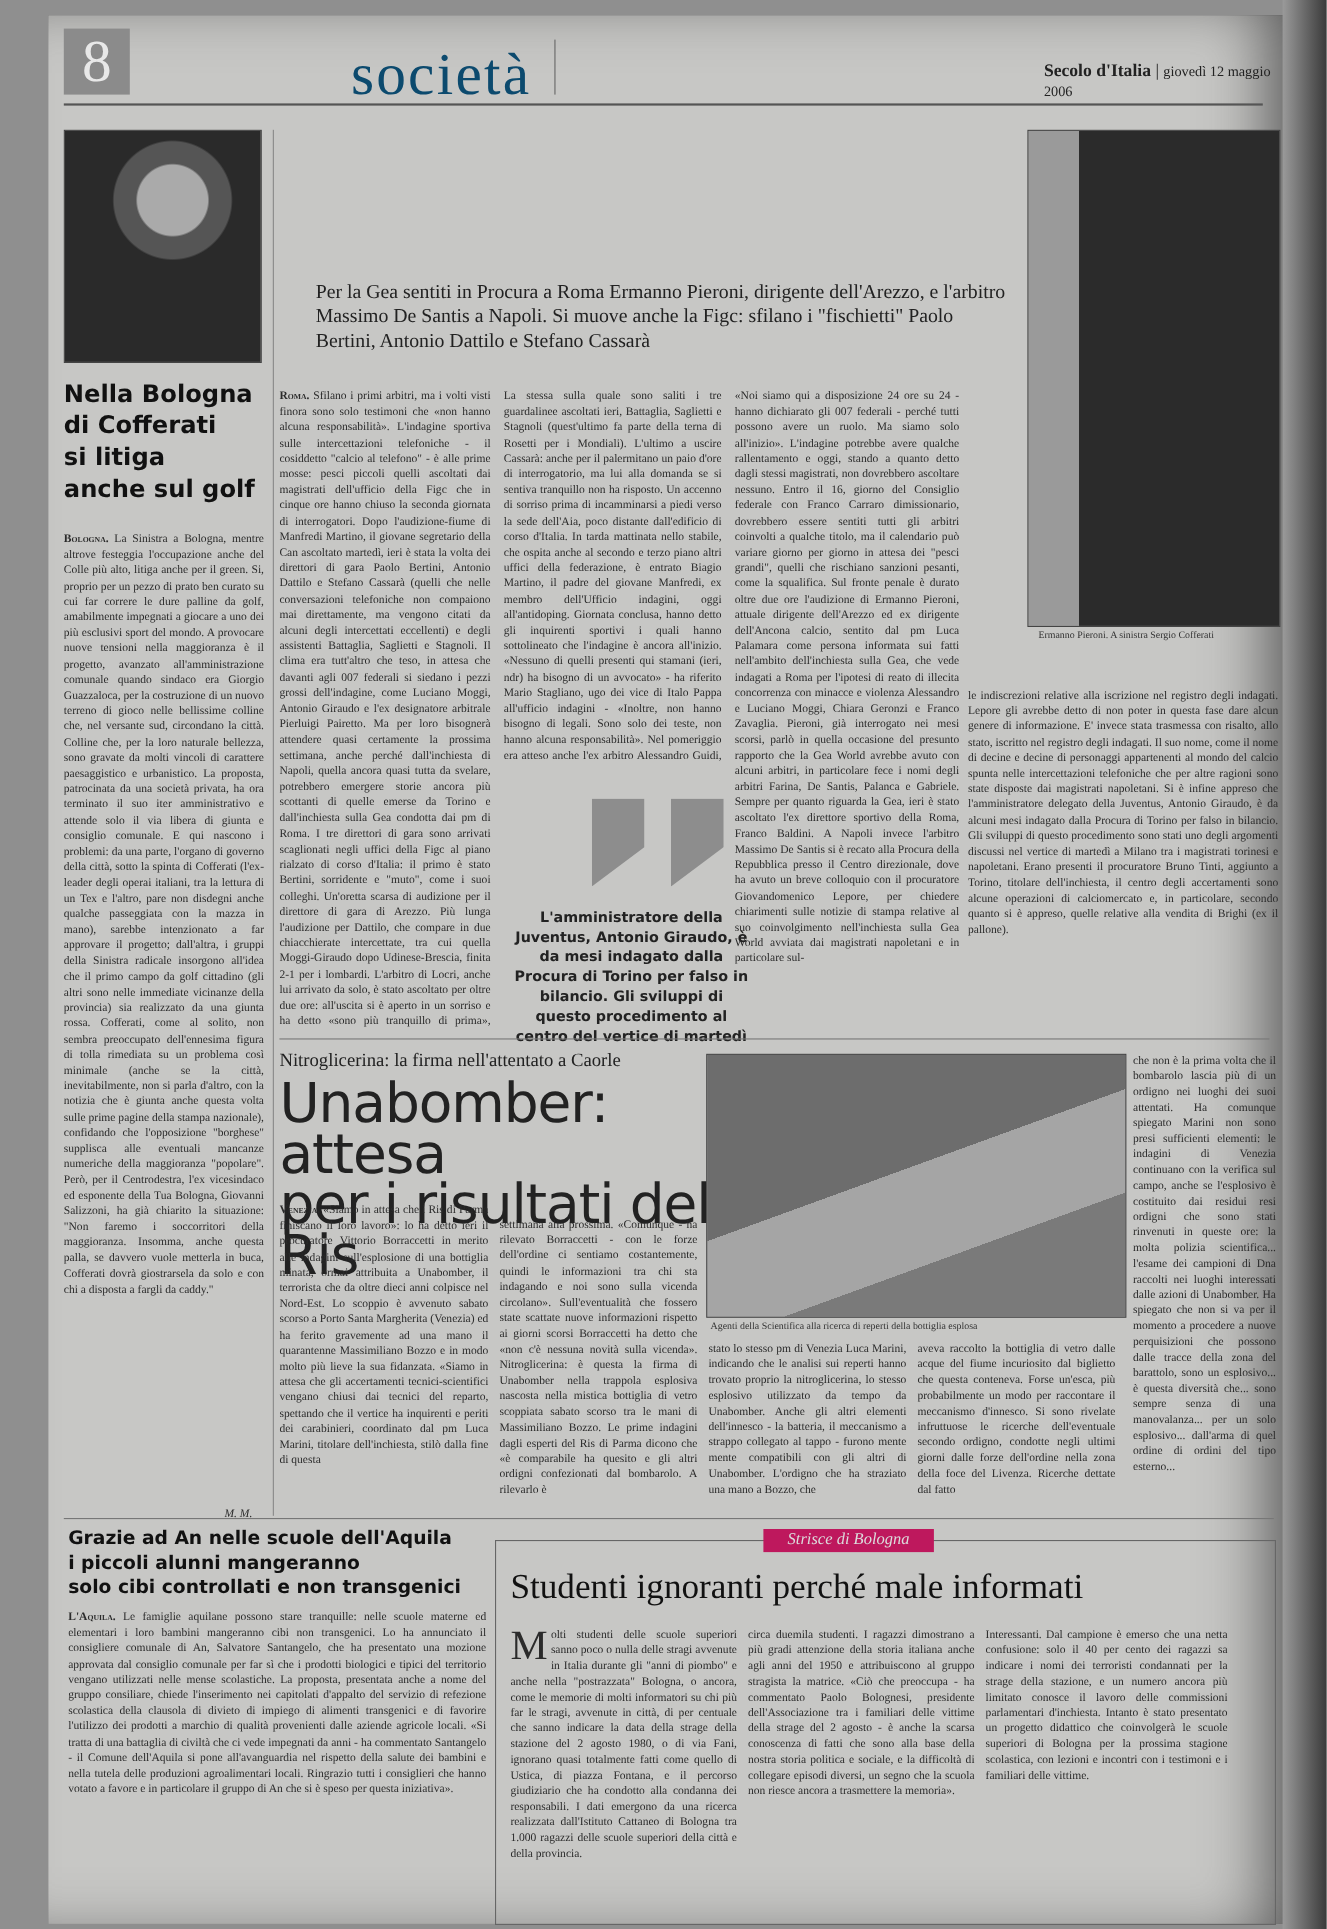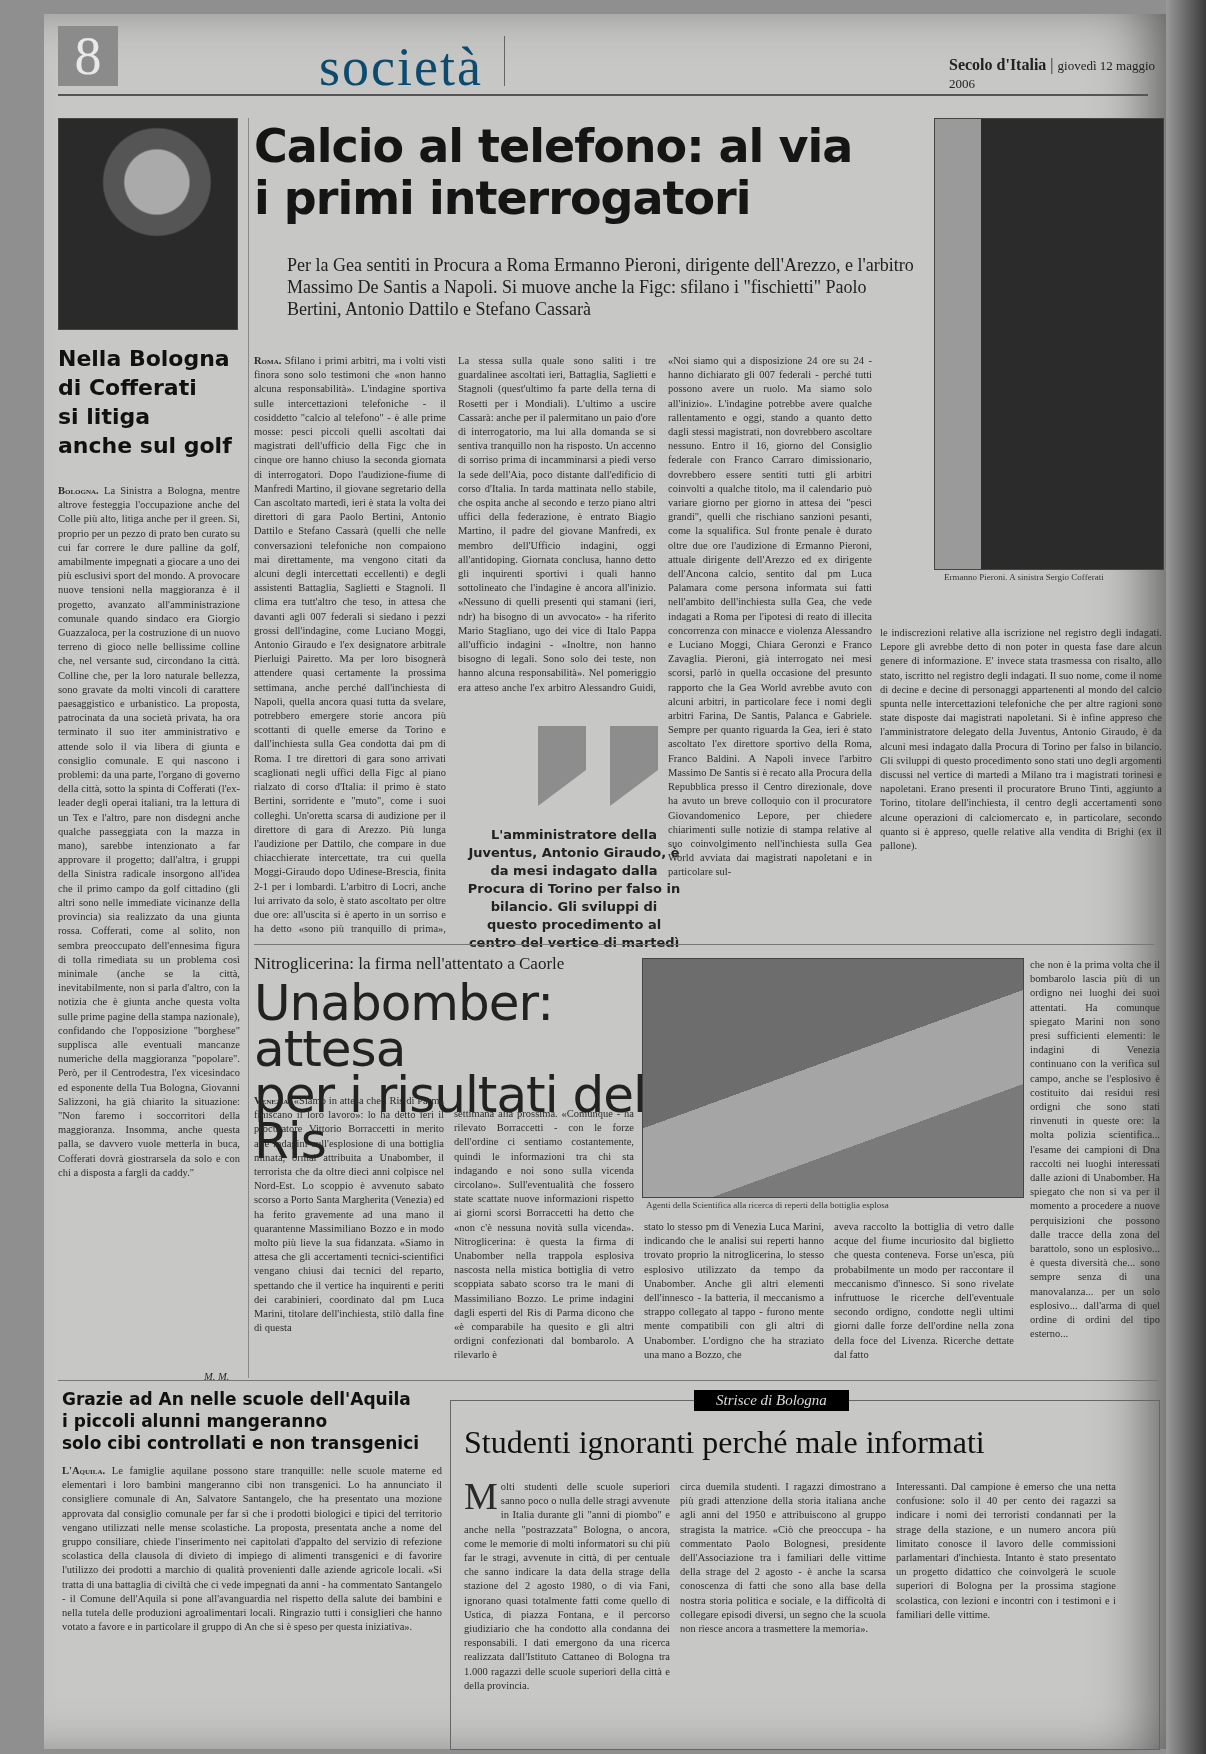--- a/index.html
+++ b/index.html
@@ -20,21 +20,21 @@
   .deck{font-size:18px;line-height:22px;color:#222;}
   .body{font-size:10.5px;line-height:14.2px;color:#2b2b2b;text-align:justify;overflow:hidden;}
   .body .city{font-variant:small-caps;font-weight:bold;}
   .quote-mark{width:48px;height:80px;background:#8d8d8d;clip-path:polygon(0 0,100% 0,100% 55%,0 100%);}
   .pull{font-family:"DejaVu Sans",sans-serif;font-weight:bold;font-size:13px;line-height:18px;text-align:center;color:#222;}
   .kicker{font-size:17px;color:#222;}
   .unahead{font-family:"DejaVu Sans",sans-serif;font-size:50px;line-height:46px;color:#222;letter-spacing:-1px;}
   .caption{font-size:9px;color:#333;}
   .boxhead{font-family:"DejaVu Sans",sans-serif;font-weight:bold;font-size:17px;line-height:22px;color:#111;}
   .strisce-box{border:1px solid #666;padding:18px 14px 10px 14px;}
-  .strisce-label{background:#000000;color:#dcdcdc;font-style:italic;font-size:15px;padding:2px 22px;text-align:right;}
+  .strisce-label{background:#be185d;color:#dcdcdc;font-style:italic;font-size:15px;padding:2px 22px;text-align:right;}
   .studhead{font-size:32px;color:#111;white-space:nowrap;}
   .dropcap{font-size:38px;float:left;line-height:32px;margin-right:3px;}
   .vrule{width:1px;background:#888;}
   .hrule{height:1px;background:#777;}
 </style>
 </head>
 <body>
 
 <div class="page">
 
@@ -55,24 +55,20 @@
     <div>si litiga</div>
     <div>anche sul golf</div>
   </div>
   <div class="abs body" style="left:14px;top:470px;width:182px;height:880px;">
     <span class="city">Bologna.</span>
     <span>La Sinistra a Bologna, mentre altrove festeggia l'occupazione anche del Colle più alto, litiga anche per il green. Si, proprio per un pezzo di prato ben curato su cui far correre le dure palline da golf, amabilmente impegnati a giocare a uno dei più esclusivi sport del mondo. A provocare nuove tensioni nella maggioranza è il progetto, avanzato all'amministrazione comunale quando sindaco era Giorgio Guazzaloca, per la costruzione di un nuovo terreno di gioco nelle bellissime colline che, nel versante sud, circondano la città. Colline che, per la loro naturale bellezza, sono gravate da molti vincoli di carattere paesaggistico e urbanistico. La proposta, patrocinata da una società privata, ha ora terminato il suo iter amministrativo e attende solo il via libera di giunta e consiglio comunale. E qui nascono i problemi: da una parte, l'organo di governo della città, sotto la spinta di Cofferati (l'ex-leader degli operai italiani, tra la lettura di un Tex e l'altro, pare non disdegni anche qualche passeggiata con la mazza in mano), sarebbe intenzionato a far approvare il progetto; dall'altra, i gruppi della Sinistra radicale insorgono all'idea che il primo campo da golf cittadino (gli altri sono nelle immediate vicinanze della provincia) sia realizzato da una giunta rossa. Cofferati, come al solito, non sembra preoccupato dell'ennesima figura di tolla rimediata su un problema così minimale (anche se la città, inevitabilmente, non si parla d'altro, con la notizia che è giunta anche questa volta sulle prime pagine della stampa nazionale), confidando che l'opposizione "borghese" supplisca alle eventuali mancanze numeriche della maggioranza "popolare". Però, per il Centrodestra, l'ex vicesindaco ed esponente della Tua Bologna, Giovanni Salizzoni, ha già chiarito la situazione: "Non faremo i soccorritori della maggioranza. Insomma, anche questa palla, se davvero vuole metterla in buca, Cofferati dovrà giostrarsela da solo e con chi a disposta a fargli da caddy."</span>
   </div>
   <div class="abs body" style="left:160px;top:1356px;width:40px;font-style:italic;">M. M.</div>
   <div class="abs vrule" style="left:204px;top:104px;height:1260px;"></div>
 
-  <div class="abs mainhead" style="left:210px;top:106px;width:720px;">
-    <div>Calcio al telefono: al via</div>
-    <div>i primi interrogatori</div>
-  </div>
   <div class="abs deck" style="left:210px;top:240px;width:630px;margin-left:33px;">Per la Gea sentiti in Procura a Roma Ermanno Pieroni, dirigente dell'Arezzo, e l'arbitro Massimo De Santis a Napoli. Si muove anche la Figc: sfilano i "fischietti" Paolo Bertini, Antonio Dattilo e Stefano Cassarà</div>
 
   <div class="abs photo photo-light" style="left:890px;top:104px;width:228px;height:450px;background:linear-gradient(90deg,#9a9a9a 0 20%,#2b2b2b 20%);"></div>
   <div class="abs caption" style="left:900px;top:558px;width:210px;">Ermanno Pieroni. A sinistra Sergio Cofferati</div>
 
   <div class="abs body" style="left:210px;top:340px;width:192px;height:580px;">
     <span class="city">Roma.</span>
     <span>Sfilano i primi arbitri, ma i volti visti finora sono solo testimoni che «non hanno alcuna responsabilità». L'indagine sportiva sulle intercettazioni telefoniche - il cosiddetto "calcio al telefono" - è alle prime mosse: pesci piccoli quelli ascoltati dai magistrati dell'ufficio della Figc che in cinque ore hanno chiuso la seconda giornata di interrogatori. Dopo l'audizione-fiume di Manfredi Martino, il giovane segretario della Can ascoltato martedì, ieri è stata la volta dei direttori di gara Paolo Bertini, Antonio Dattilo e Stefano Cassarà (quelli che nelle conversazioni telefoniche non compaiono mai direttamente, ma vengono citati da alcuni degli intercettati eccellenti) e degli assistenti Battaglia, Saglietti e Stagnoli. Il clima era tutt'altro che teso, in attesa che davanti agli 007 federali si siedano i pezzi grossi dell'indagine, come Luciano Moggi, Antonio Giraudo e l'ex designatore arbitrale Pierluigi Pairetto. Ma per loro bisognerà attendere quasi certamente la prossima settimana, anche perché dall'inchiesta di Napoli, quella ancora quasi tutta da svelare, potrebbero emergere storie ancora più scottanti di quelle emerse da Torino e dall'inchiesta sulla Gea condotta dai pm di Roma. I tre direttori di gara sono arrivati scaglionati negli uffici della Figc al piano rialzato di corso d'Italia: il primo è stato Bertini, sorridente e "muto", come i suoi colleghi. Un'oretta scarsa di audizione per il direttore di gara di Arezzo. Più lunga l'audizione per Dattilo, che compare in due chiacchierate intercettate, tra cui quella Moggi-Giraudo dopo Udinese-Brescia, finita 2-1 per i lombardi. L'arbitro di Locri, anche lui arrivato da solo, è stato ascoltato per oltre due ore: all'uscita si è aperto in un sorriso e ha detto «sono più tranquillo di prima», l'unica battuta prima di infilarsi nell'auto, che poco prima aveva fatto una manovra ardita per infilarsi nel cortile del palazzo, tra le proteste dei portiere dello stabile.</span>
   </div>
   <div class="abs body" style="left:414px;top:340px;width:198px;height:340px;">

